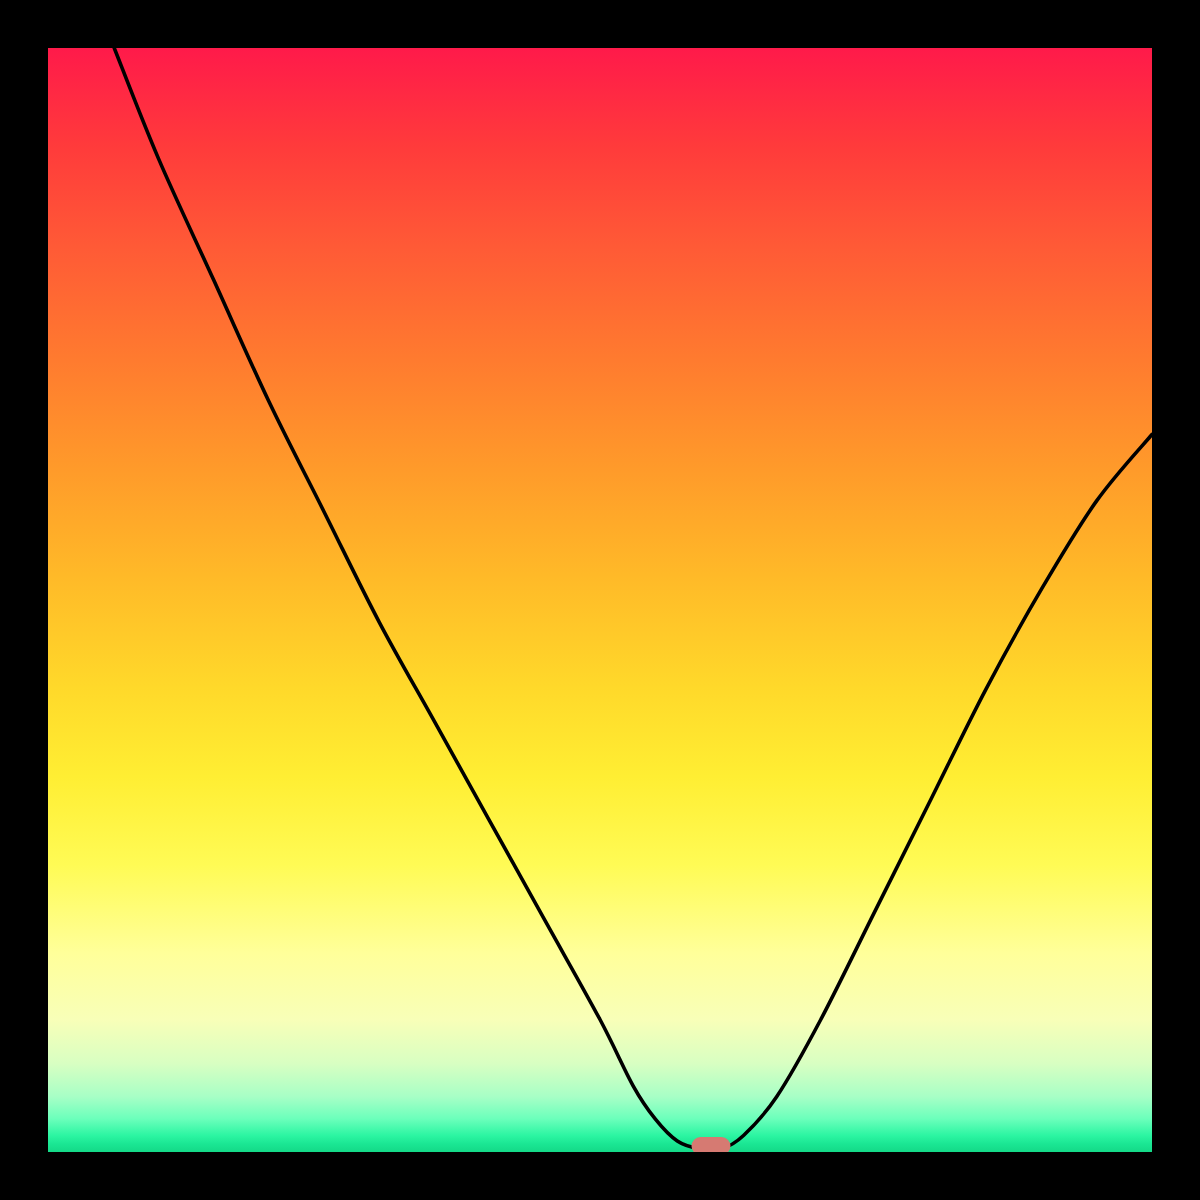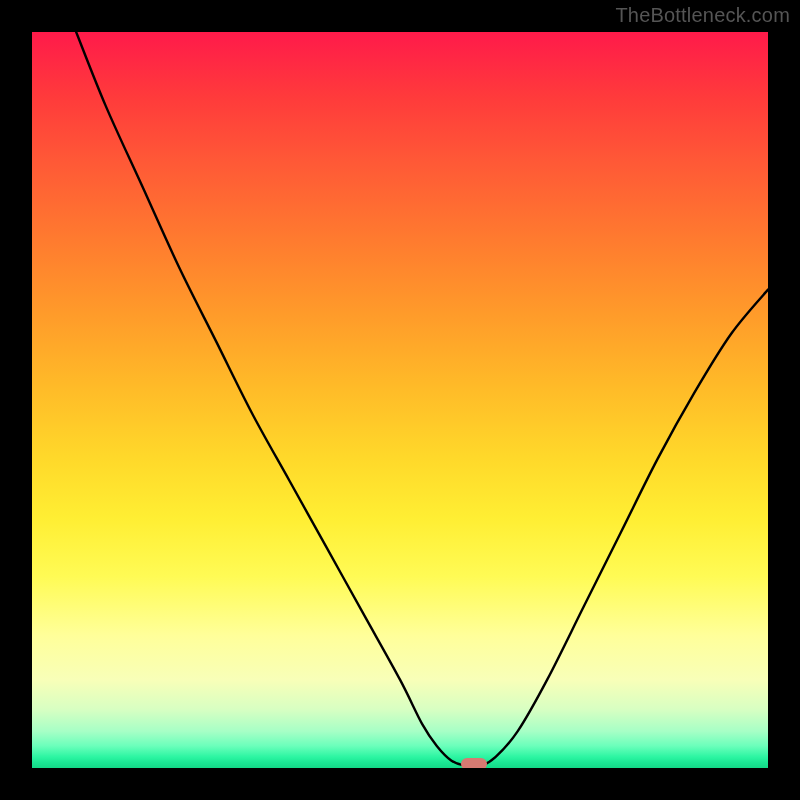--- a/index.html
+++ b/index.html
@@ -71,21 +71,20 @@
     height: 12px;
     border-radius: 6px;
     background: #d67a72;
     transform: translate(-50%, -50%);
   }
 </style>
 </head>
 <body>
 
 <div class="frame">
-  <div class="watermark">TheBottleneck.com</div>
 
   <div class="plot-area">
     <div class="gradient-bg"></div>
     <svg class="curve" viewBox="0 0 736 736" preserveAspectRatio="none">
       <path id="curve-path" fill="none" stroke="#000000" stroke-width="2.4" stroke-linecap="round" d="M 44.16 0 C 49.06666666666666 12.266666666666671, 62.56000000000001 47.84000000000003, 73.60000000000001 73.60000000000002 C 84.64000000000001 99.36000000000001, 98.13333333333333 127.57333333333328, 110.39999999999999 154.55999999999995 C 122.66666666666666 181.5466666666666, 134.93333333333334 209.75999999999996, 147.20000000000002 235.51999999999998 C 159.4666666666667 261.28, 171.73333333333335 284.58666666666664, 184 309.12 C 196.26666666666665 333.65333333333336, 208.53333333333333 359.41333333333336, 220.79999999999998 382.72 C 233.06666666666663 406.0266666666667, 245.3333333333333 426.88, 257.59999999999997 448.96 C 269.8666666666666 471.03999999999996, 282.1333333333334 493.12, 294.40000000000003 515.2 C 306.6666666666667 537.2800000000001, 318.93333333333334 559.36, 331.2 581.44 C 343.46666666666664 603.5200000000001, 358.18666666666667 629.2800000000001, 368 647.6800000000001 C 377.81333333333333 666.08, 383.9466666666667 680.8000000000001, 390.08000000000004 691.84 C 396.21333333333337 702.88, 399.8933333333334 707.7866666666666, 404.8 713.92 C 409.70666666666665 720.0533333333333, 414.61333333333334 725.328, 419.52 728.64 C 424.4266666666666 731.952, 429.33333333333326 732.9333333333334, 434.23999999999995 733.792 C 439.14666666666665 734.6506666666667, 444.0533333333333 735.264, 448.96 733.792 C 453.8666666666667 732.32, 457.5466666666667 730.7253333333333, 463.68 724.96 C 469.81333333333333 719.1946666666668, 477.1733333333334 712.08, 485.76000000000005 699.2 C 494.3466666666667 686.32, 504.15999999999997 668.5333333333334, 515.1999999999999 647.6800000000001 C 526.2399999999999 626.8266666666667, 539.7333333333333 598.6133333333333, 552 574.08 C 564.2666666666667 549.5466666666667, 576.5333333333334 525.0133333333333, 588.8000000000001 500.48 C 601.0666666666667 475.94666666666666, 613.3333333333334 450.18666666666667, 625.6 426.88 C 637.8666666666667 403.5733333333333, 650.1333333333333 381.49333333333334, 662.4 360.64 C 674.6666666666666 339.78666666666663, 686.9333333333333 318.9333333333334, 699.1999999999999 301.76000000000005 C 711.4666666666666 284.5866666666667, 729.8666666666667 264.96, 736 257.59999999999997"></path>
     </svg>
     <div id="min-marker" class="minimum-marker" style="left: 441.6px; top: 732px; background: rgb(214, 122, 114);"></div>
   </div>
 </div>
 

